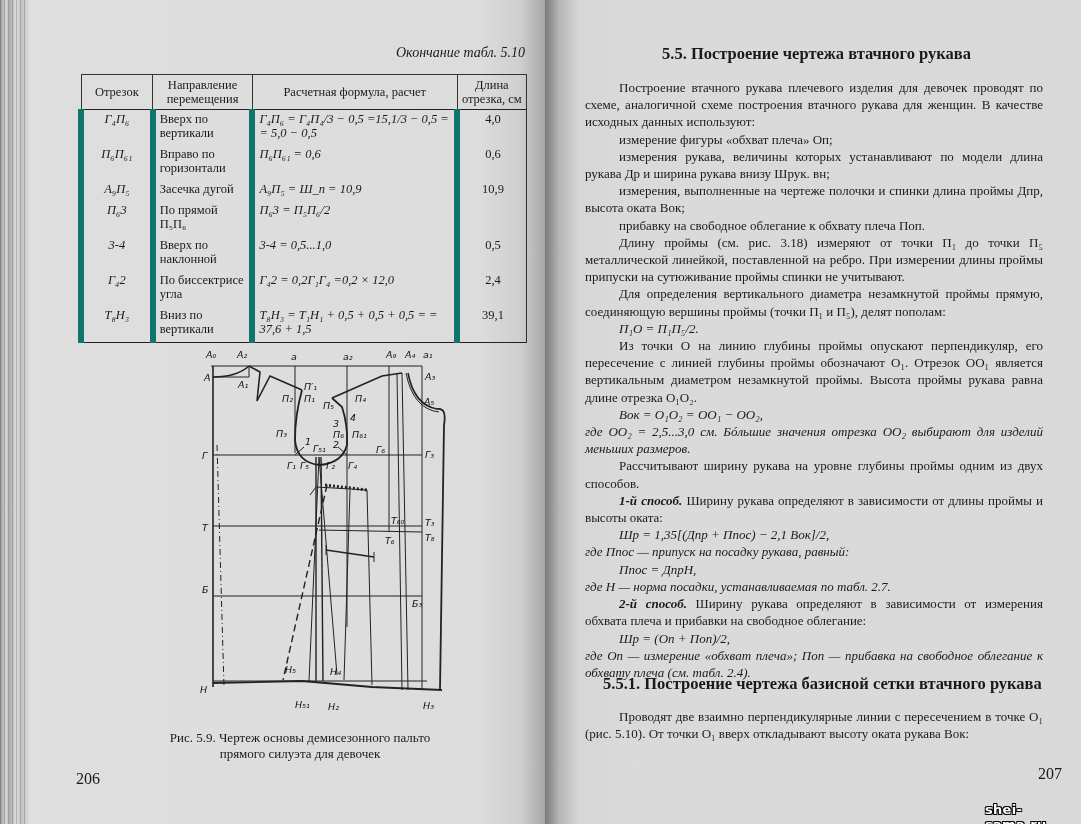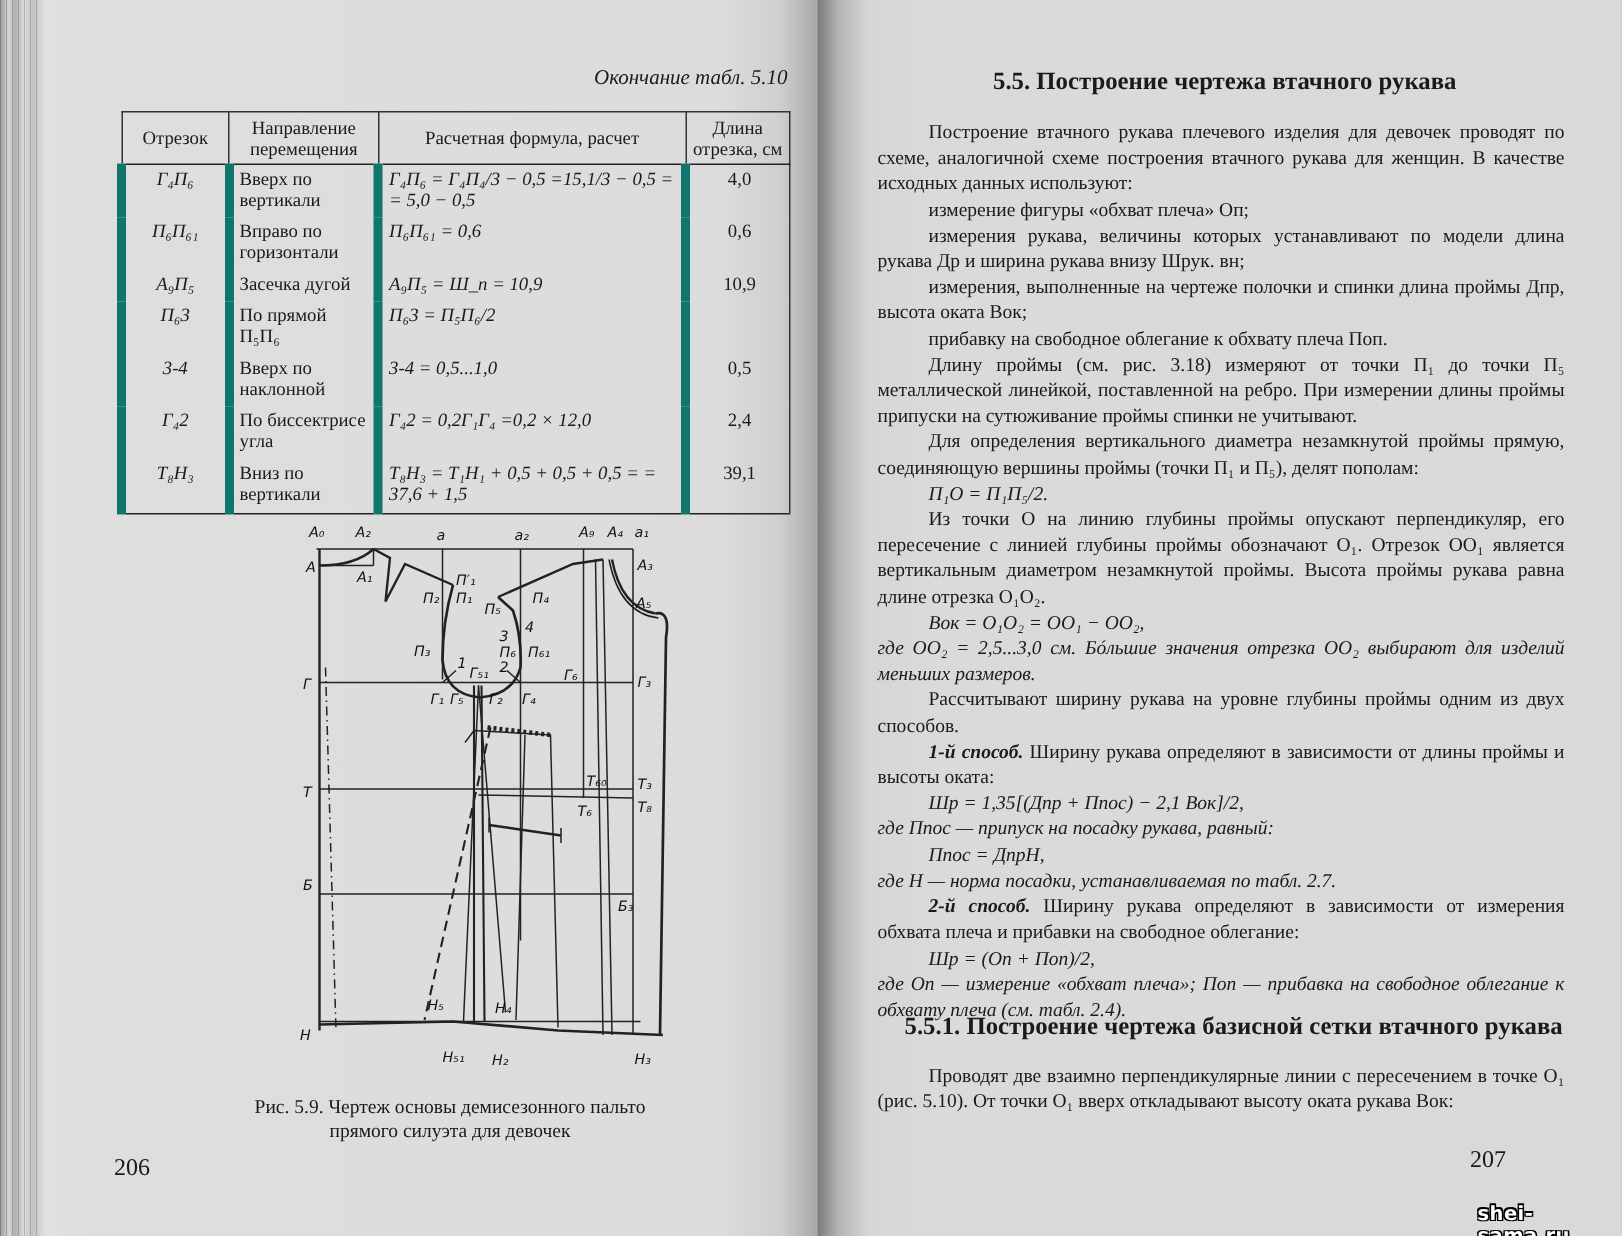--- a/index.html
+++ b/index.html
@@ -47,21 +47,21 @@
   .seg-table tr:last-child td { padding-bottom: 6px; }
 
   .figure { position: absolute; left: 156px; top: 345px; width: 260px; height: 380px; margin-left: 36px; }
   .figure svg { width: 260px; height: 380px; }
   .fig-caption {
     position: absolute; left: 150px; top: 730px; width: 300px;
     text-align: center; font-size: 13px; line-height: 16px;
   }
   .page-num { position: absolute; font-size: 16px; }
   .pn-left { left: 76px; top: 770px; }
-  .pn-right { left: 980px; top: 765px; }
+  .pn-right { left: 1038px; top: 765px; }
 
   .r-text {
     position: absolute; left: 585px; width: 458px;
     font-size: 13px; line-height: 17.2px; text-align: justify;
   }
   .heading {
     position: absolute; font-weight: bold; font-size: 16.5px;
   }
   .h-main { left: 662px; top: 44px; }
   .h-sub { left: 603px; top: 674px; }

